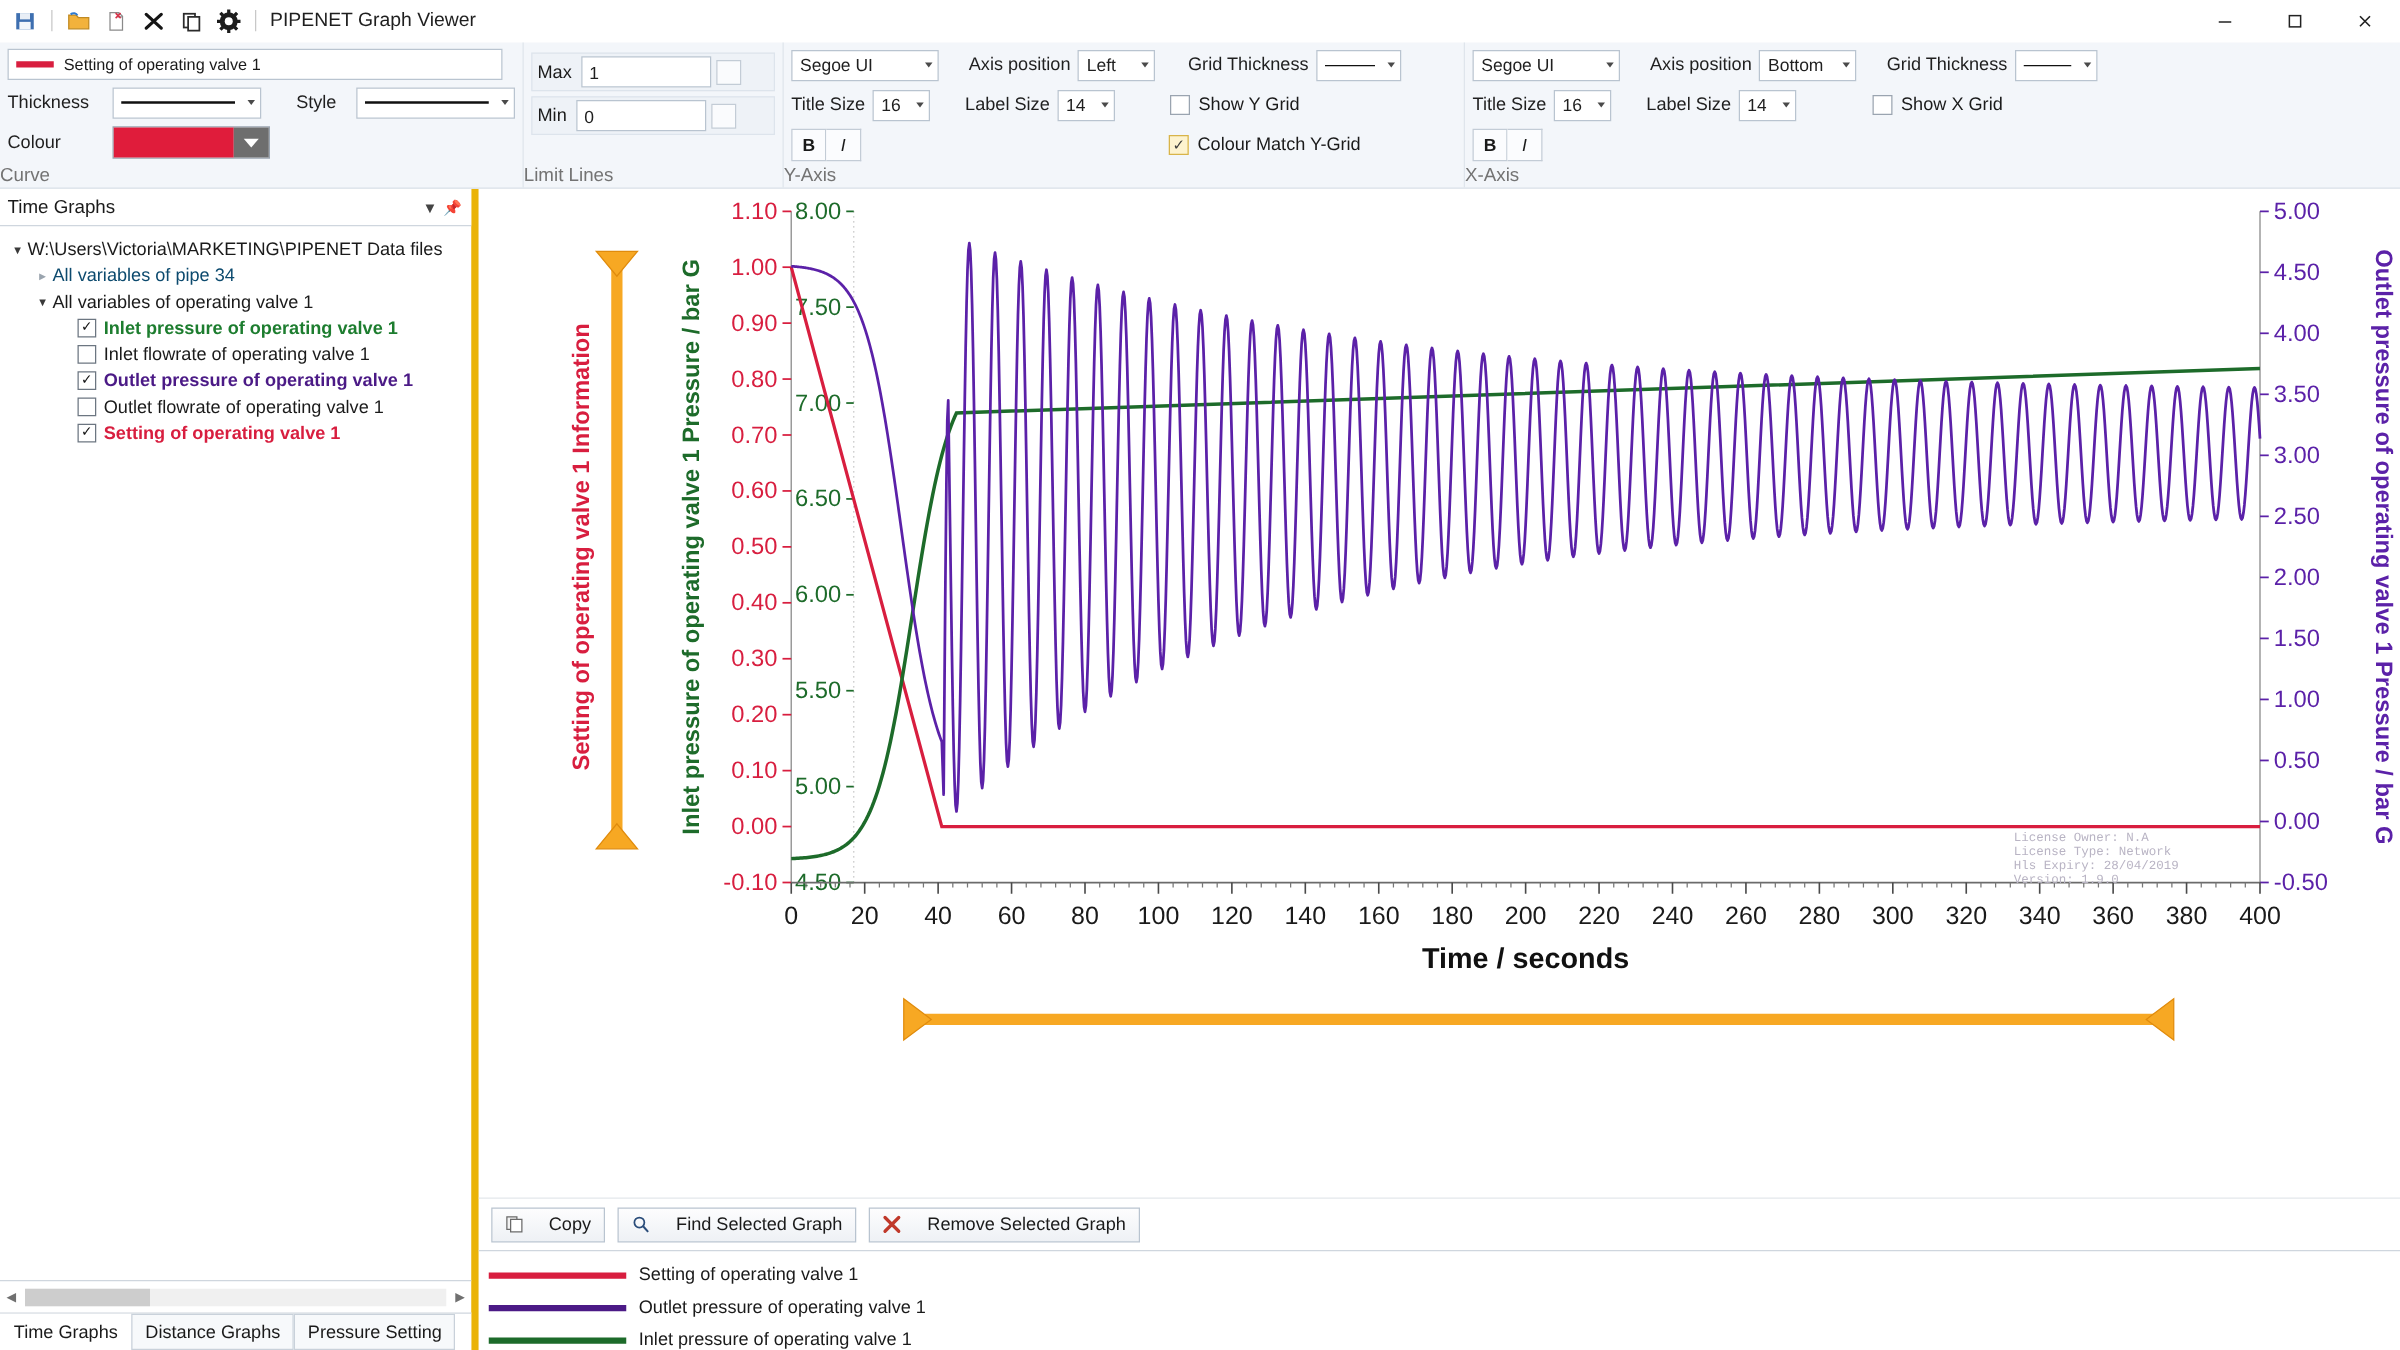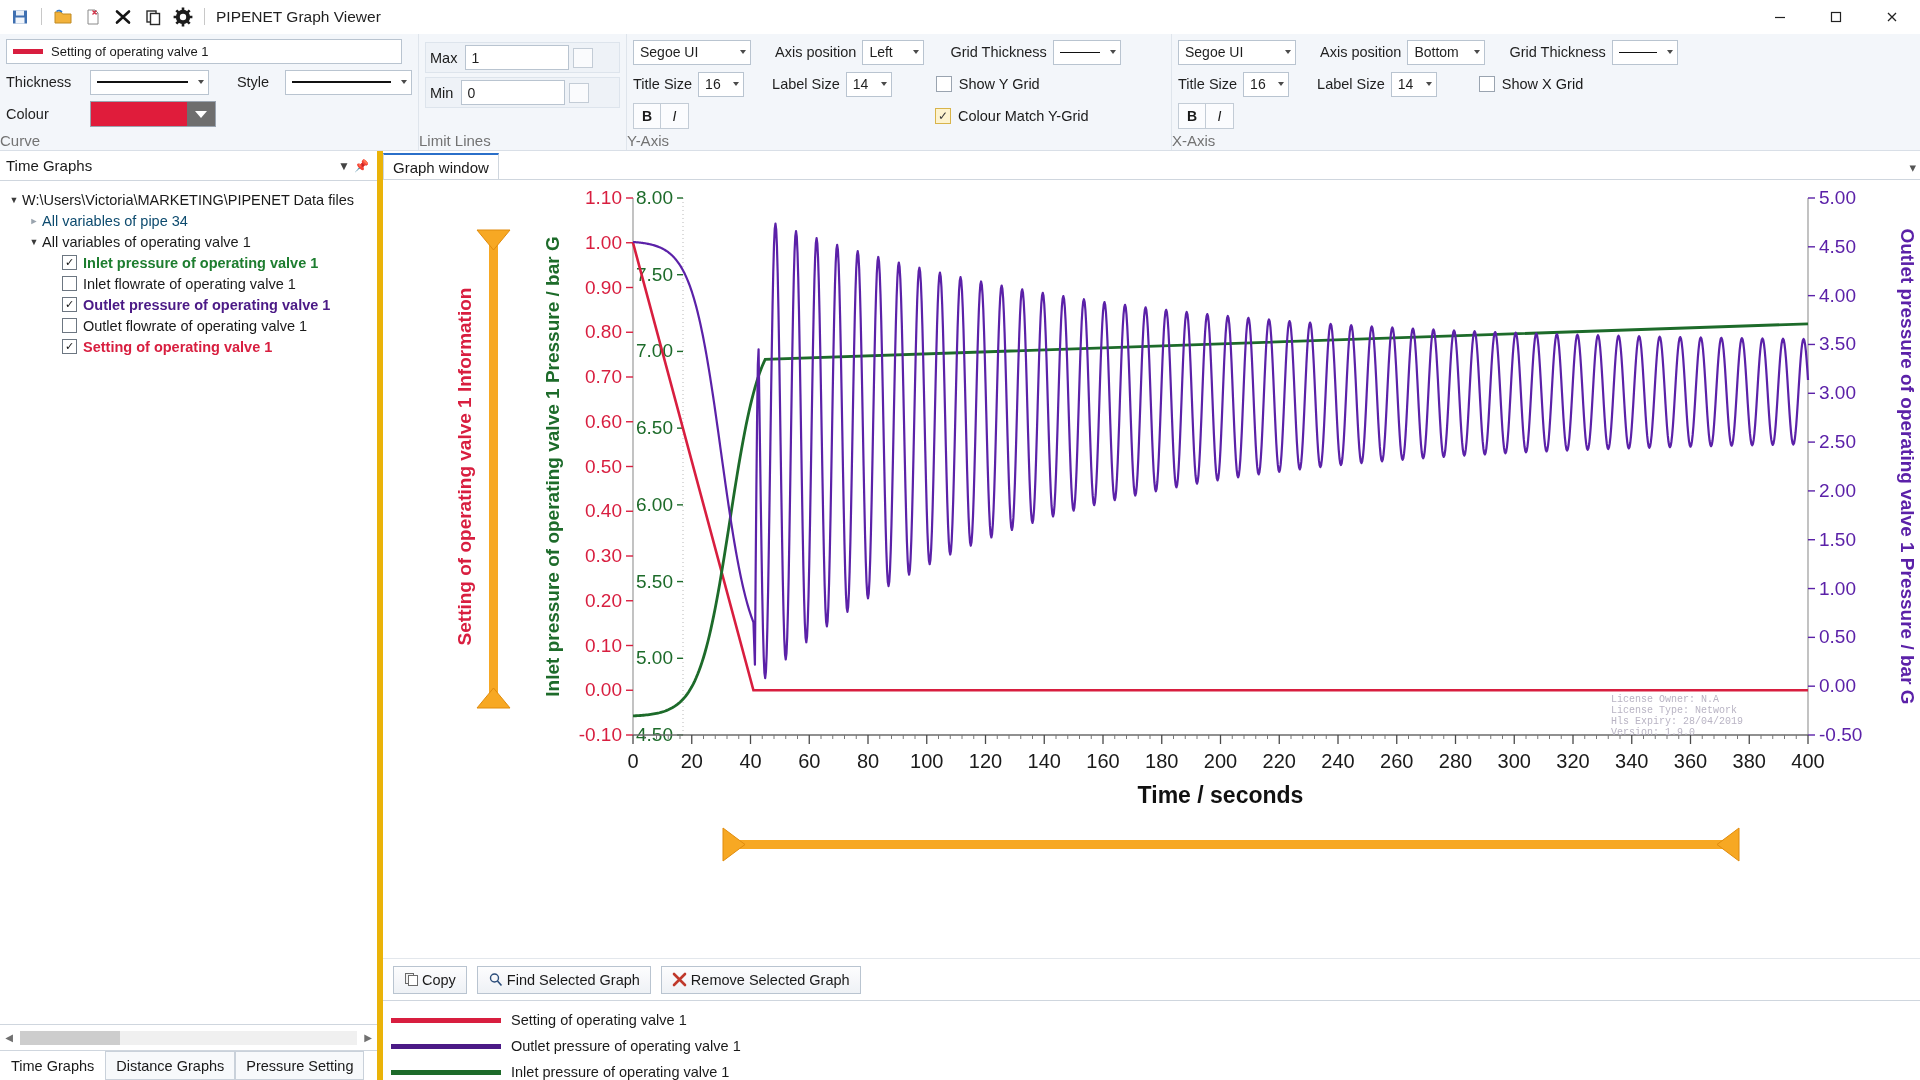--- a/index.html
+++ b/index.html
@@ -145,21 +145,21 @@
     height: 26px; padding: 0 9px; display: flex; align-items: center;
     font-size: 15px; border: 1px solid #cfd6de; border-bottom: none; background: #fff;
     border-top: 2px solid #2a6fc9;
   }
   .gp-head .right-ic { position: absolute; right: 4px; bottom: 4px; font-size: 13px; color: #555; }
 
   .canvaswrap { flex: 1; position: relative; min-height: 0; }
   .btnbar { height: 42px; display: flex; align-items: center; gap: 10px; padding-left: 10px; border-top: 1px solid #e3e7ec; }
   .pbtn {
     height: 28px; border: 1px solid #b9c4d0; background: linear-gradient(#fdfdfe,#eef1f5);
-    display: flex; align-items: center; gap: 3px; padding: 0 10px; font-size: 14.5px;
+    display: flex; align-items: center; gap: 20px; padding: 0 10px; font-size: 14.5px;
   }
   .legendbox { height: 80px; border-top: 1px solid #cfd6de; padding: 6px 0 0 8px; }
   .lgrow { display: flex; align-items: center; height: 26px; font-size: 14.5px; }
   .lgline { width: 110px; height: 0; margin-right: 10px; }
   .lgname { }
 
   svg { display: block; }
 </style>
 </head>
 <body>
@@ -356,21 +356,21 @@
           <span class="lbl">Title Size</span>
           <div class="combo" style="width:46px">
             <span class="cv">16</span>
             <span class="arr"></span>
           </div>
           <span class="lbl" style="margin-left:22px">Label Size</span>
           <div class="combo" style="width:46px">
             <span class="cv">14</span>
             <span class="arr"></span>
           </div>
-          <div class="chk" style="margin-left:36px">
+          <div class="chk" style="margin-left:55px">
             <span class="box"></span>
             <span>Show X Grid</span>
           </div>
         </div>
         <div class="rrow">
           <div class="bi-row">
             <span class="bi-btn b">B</span>
             <span class="bi-btn i">I</span>
           </div>
         </div>
@@ -437,24 +437,20 @@
         <span class="sb-arrow">▶</span>
       </div>
       <div class="sb-tabs">
         <div class="sb-tab active">Time Graphs</div>
         <div class="sb-tab plain">Distance Graphs</div>
         <div class="sb-tab plain">Pressure Setting</div>
       </div>
     </div>
 
     <div class="graphpane">
-      <div class="gp-head">
-        <div class="gp-tab">Graph window</div>
-        <span class="right-ic">▾</span>
-      </div>
 
       <div class="canvaswrap">
         <svg id="chart" width="1540" height="720" viewBox="0 0 1540 720">
             <rect x="0" y="0" width="1540" height="720" fill="#ffffff"></rect>
             <line x1="300" y1="18" x2="300" y2="555" stroke="#b9b9b9" stroke-width="1" stroke-dasharray="1 3"></line>
             <line x1="294" y1="18" x2="300" y2="18" stroke="#1d6b2a" stroke-width="1.4"></line>
             <text x="290" y="24" fill="#1d6b2a" font-size="19" text-anchor="end" font-family="&quot;Liberation Sans&quot;, sans-serif">8.00</text>
             <line x1="294" y1="94.71428571428572" x2="300" y2="94.71428571428572" stroke="#1d6b2a" stroke-width="1.4"></line>
             <text x="290" y="100.71428571428572" fill="#1d6b2a" font-size="19" text-anchor="end" font-family="&quot;Liberation Sans&quot;, sans-serif">7.50</text>
             <line x1="294" y1="171.42857142857144" x2="300" y2="171.42857142857144" stroke="#1d6b2a" stroke-width="1.4"></line>

